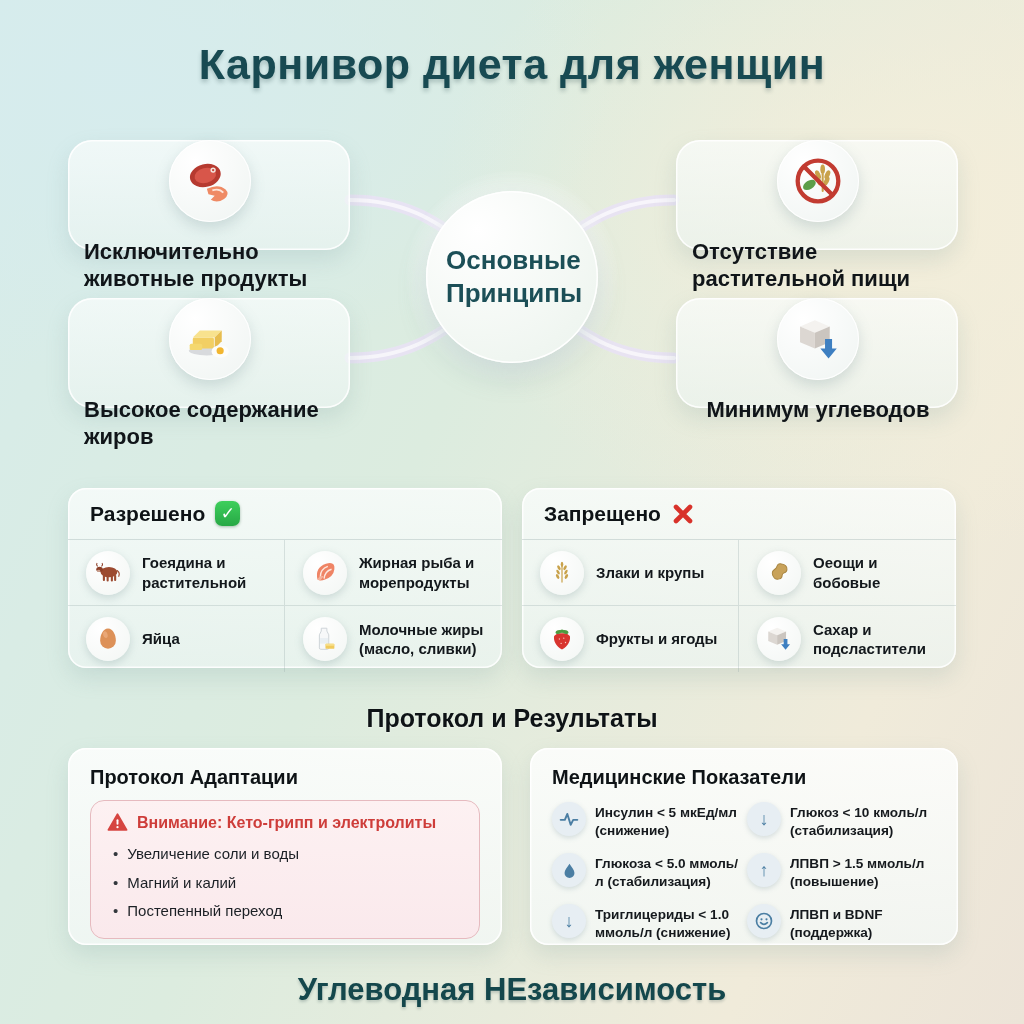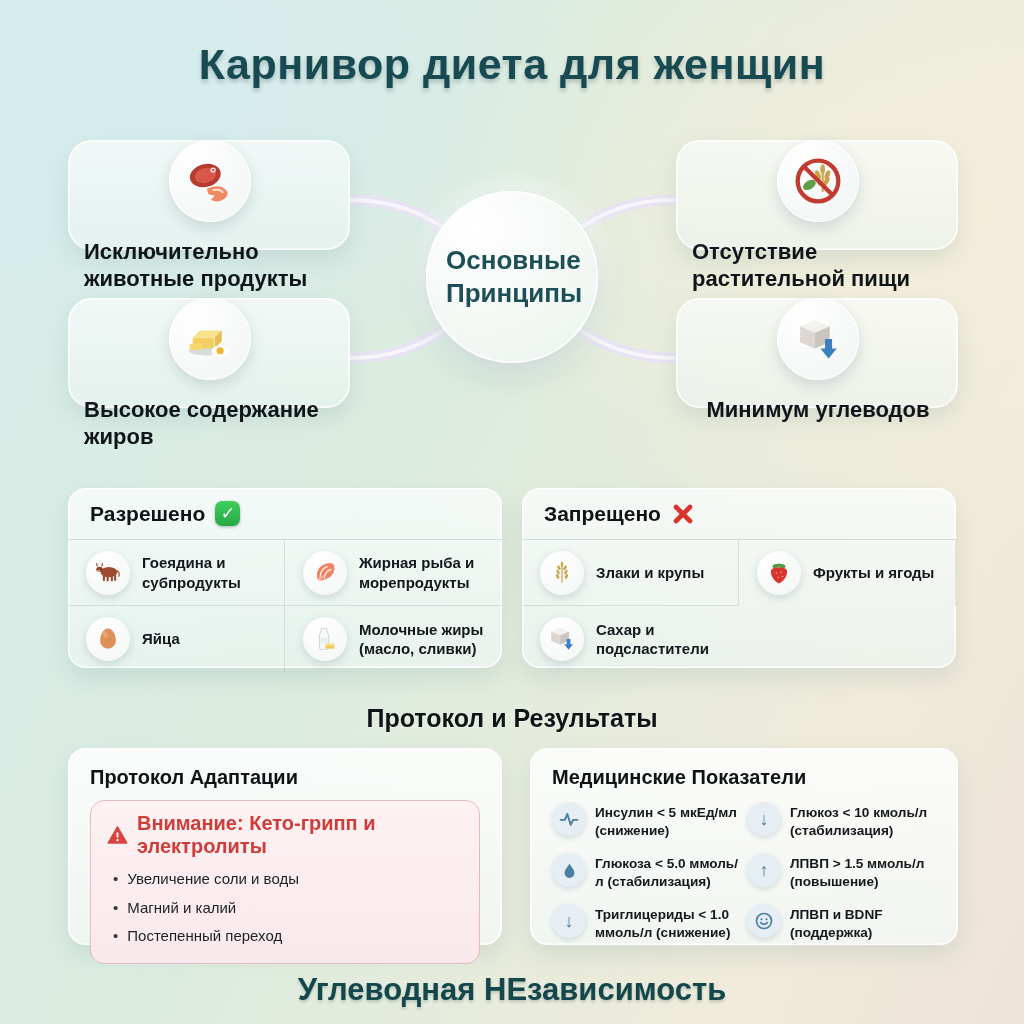--- a/index.html
+++ b/index.html
@@ -59,21 +59,21 @@
   .clabel{font-size:15px;line-height:1.3;font-weight:600;color:#13181c;}
   
   .bcard{position:absolute;top:748px;height:197px;border-radius:18px;box-sizing:border-box;
     background:linear-gradient(180deg, rgba(253,254,253,.88), rgba(243,248,246,.80));
     box-shadow:0 10px 22px rgba(120,155,155,.20), inset 0 0 0 1.5px rgba(255,255,255,.9);
     padding:18px 22px;}
   .bcard.leftb{left:68px;width:434px;} .bcard.rightb{left:530px;width:428px;}
   .btitle{font-size:20px;font-weight:700;color:#0e1316;}
   .warnbox{margin-top:11px;border:1.5px solid #e6babf;border-radius:14px;
     background:linear-gradient(180deg,#fdf1f2,#fae9ec);padding:11px 16px 12px;}
-  .warnhead{display:flex;align-items:center;gap:9px;color:#ce3d3a;font-size:20px;font-weight:700;}
+  .warnhead{display:flex;align-items:center;gap:9px;color:#ce3d3a;font-size:16px;font-weight:700;}
   .warnbox ul{list-style:none;margin:7px 0 0;padding:0 0 0 6px;}
   .warnbox li{font-size:15px;font-weight:500;color:#1b2025;line-height:1.9;}
   .warnbox li::before{content:"•";margin-right:9px;color:#33383d;}
   .mgrid{display:grid;grid-template-columns:1fr 1fr;column-gap:6px;row-gap:13px;margin-top:13px;}
   .mitem{display:flex;align-items:flex-start;gap:9px;}
   .micon{width:34px;height:34px;border-radius:50%;flex:0 0 34px;background:#e7eef3;
     box-shadow:0 2px 5px rgba(110,140,150,.25);display:flex;align-items:center;justify-content:center;
     color:#4b7ea3;font-size:18px;font-weight:700;line-height:1;}
   .mlabel{font-size:13.6px;line-height:1.33;font-weight:600;color:#15191d;padding-top:2px;}
   
@@ -181,21 +181,21 @@
             <rect x="21" y="36" width="4.5" height="13" rx="2" fill="#9c4a30"></rect>
             <rect x="29" y="38" width="4.5" height="12" rx="2" fill="#9c4a30"></rect>
             <rect x="38" y="38" width="4.5" height="12" rx="2" fill="#9c4a30"></rect>
             <rect x="45" y="36" width="4.5" height="13" rx="2" fill="#9c4a30"></rect>
             <ellipse cx="14" cy="24" rx="7" ry="5.5" fill="#8d3f28"></ellipse>
             <ellipse cx="12" cy="27.5" rx="3.5" ry="2.3" fill="#caa08f"></ellipse>
             <path d="M10 18 q-4 -4 -1 -7 M18 18 q4 -4 1 -7" stroke="#8d3f28" stroke-width="2.2" fill="none"></path>
             <path d="M52 27 q6 4 3 12" stroke="#9c4a30" stroke-width="2.5" fill="none" stroke-linecap="round"></path>
           </svg>
         </span>
-        <span class="clabel">Гоеядина и субпродукты</span>
+        <span class="clabel">Гоеядина и растительной</span>
       </div>
       <div class="cell bb">
         <span class="cicon">
           <svg viewBox="0 0 64 64" width="30" height="30">
             <path d="M16 46 Q10 20 34 12 Q54 6 52 24 Q50 40 32 46 Q22 50 16 46 Z" fill="#ef8465"></path>
             <path d="M22 40 Q22 24 38 18 M30 44 Q32 28 46 24" stroke="#fde8df" stroke-width="3" fill="none"></path>
             <path d="M16 46 q4 -9 13 -7 l-7 9 z" fill="#f6b39b"></path>
           </svg>
         </span>
         <span class="clabel">Жирная рыба и морепродукты</span>
@@ -242,20 +242,28 @@
               <ellipse cx="25" cy="20" rx="3" ry="6" transform="rotate(-30 25 20)"></ellipse>
               <ellipse cx="39" cy="20" rx="3" ry="6" transform="rotate(30 39 20)"></ellipse>
               <ellipse cx="23" cy="30" rx="3" ry="6" transform="rotate(-30 23 30)"></ellipse>
               <ellipse cx="41" cy="30" rx="3" ry="6" transform="rotate(30 41 30)"></ellipse>
               <ellipse cx="22" cy="40" rx="3" ry="6" transform="rotate(-30 22 40)"></ellipse>
               <ellipse cx="42" cy="40" rx="3" ry="6" transform="rotate(30 42 40)"></ellipse>
             </g>
           </svg>
         </span>
         <span class="clabel">Злаки и крупы</span>
+      </div>
+      <div class="cell bb">
+        <span class="cicon">
+          <svg viewBox="0 0 64 64" width="28" height="28">
+            <path d="M24 12 q11 -6 17 2 q4 5 0 10 q-3 4 0 8 q4 5 0 10 q-6 9 -17 3 q-8 -5 -5 -13 q2 -5 0 -9 q-3 -8 5 -11 z" fill="#c8a25a" stroke="#a98540" stroke-width="2.2" transform="rotate(38 32 32)"></path>
+          </svg>
+        </span>
+        <span class="clabel">Оеощи и бобовые</span>
       </div>
       <div class="cell br">
         <span class="cicon">
           <svg viewBox="0 0 64 64" width="28" height="28">
             <path d="M32 56 C18 48 12 36 14 25 q6 -8 18 -6 q12 -2 18 6 c2 11 -4 23 -18 31 z" fill="#d8352f"></path>
             <g fill="#4e9a3f">
               <ellipse cx="24" cy="16" rx="7" ry="4" transform="rotate(-20 24 16)"></ellipse>
               <ellipse cx="40" cy="16" rx="7" ry="4" transform="rotate(20 40 16)"></ellipse>
               <ellipse cx="32" cy="14" rx="5" ry="4"></ellipse>
             </g>

